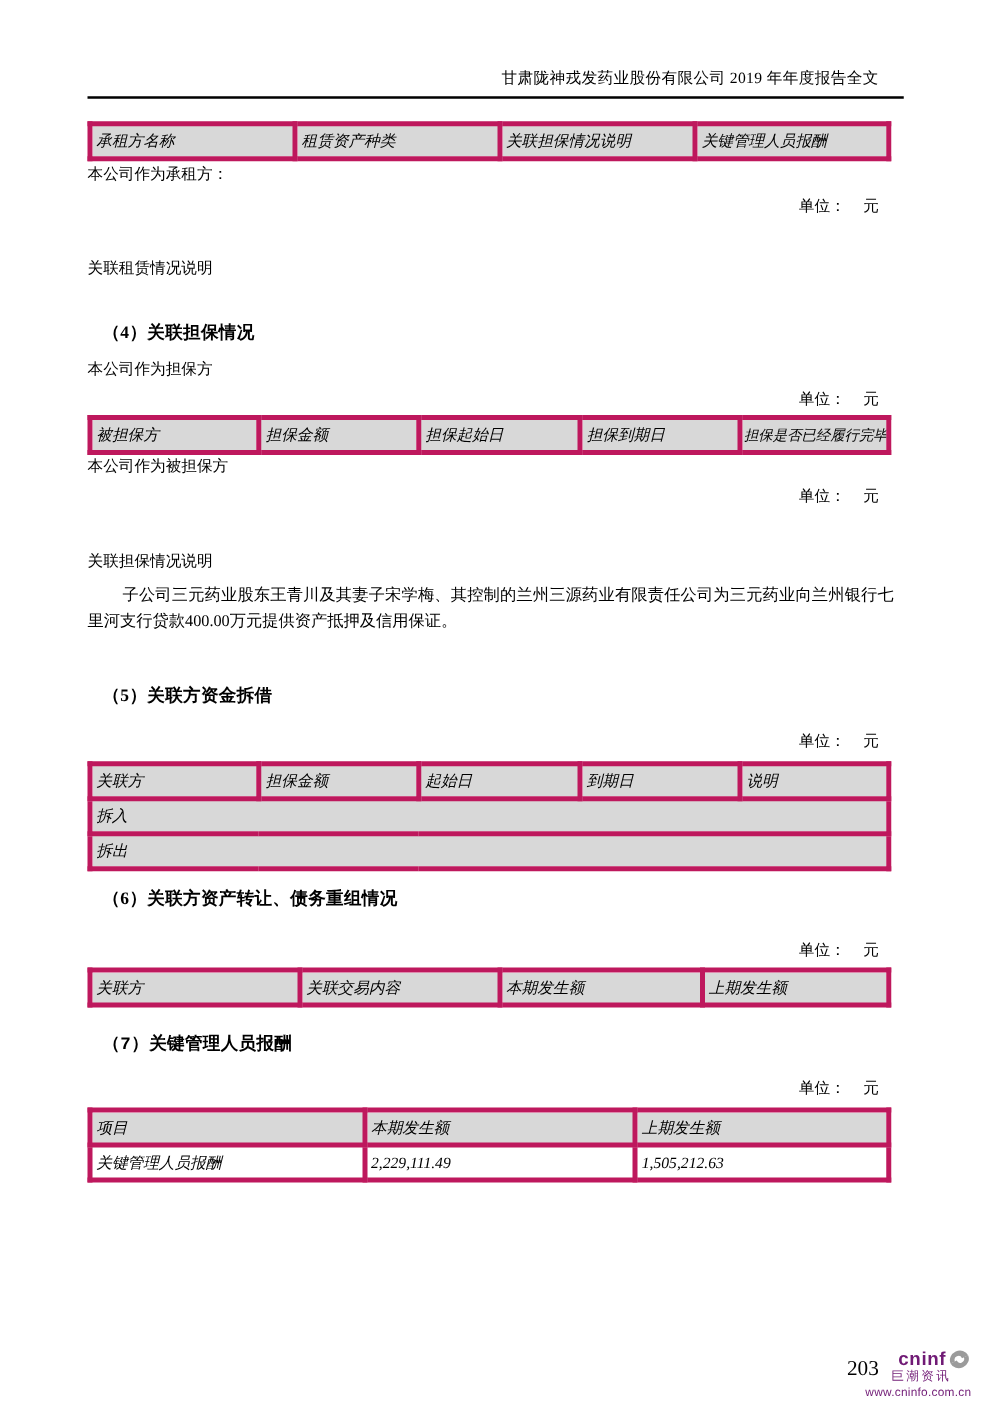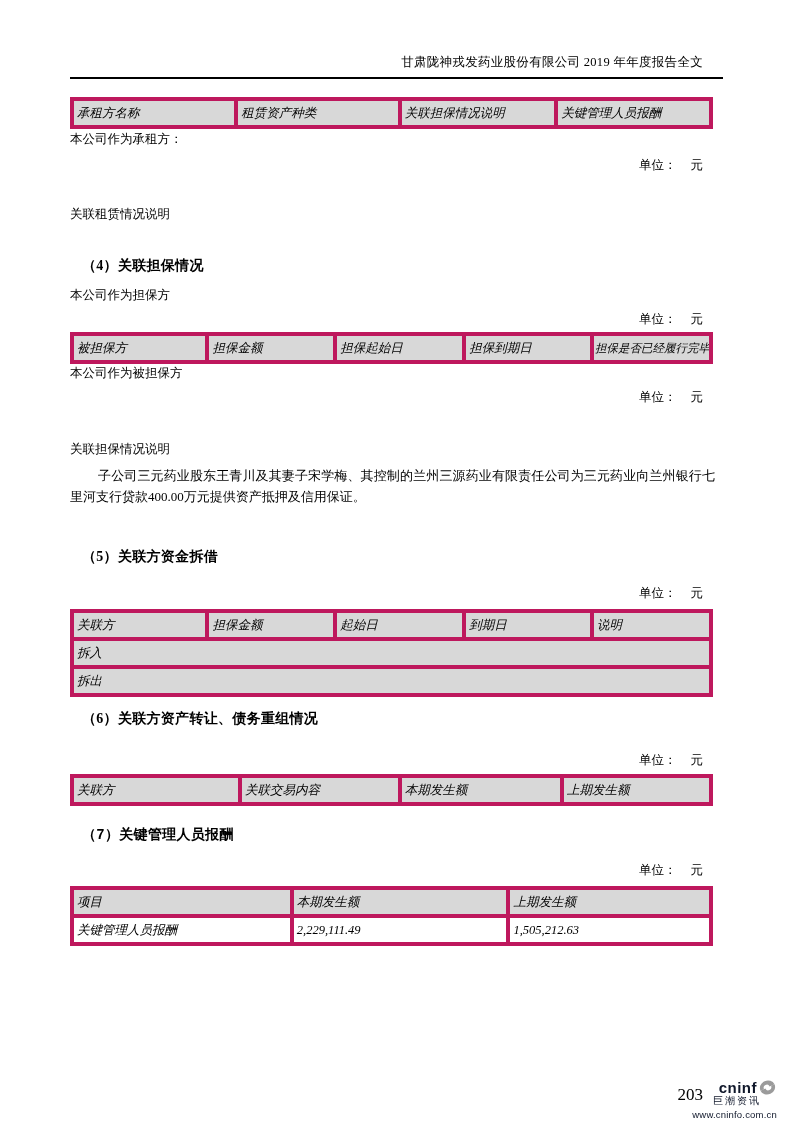--- a/index.html
+++ b/index.html
@@ -46,21 +46,21 @@
 
   
   .para{
     left:70px;width:645px;
     font-size:13px;line-height:21px;
     text-indent:28px;text-align:justify;
   }
 
   
   .page-num{top:1041px;right:80px;font-size:17px;margin-top:44px;}
-  .cninfo{top:1079px;right:6px;width:92px;color:#0f172a;
+  .cninfo{top:1079px;right:6px;width:92px;color:#701a75;
           font-family:"Liberation Sans","DejaVu Sans",sans-serif;}
   .cninfo .row1{display:flex;justify-content:flex-end;align-items:center;gap:1px;}
   .cninfo .word{font-weight:bold;font-size:15px;letter-spacing:.5px;}
   .cninfo .cn{text-align:right;font-size:10px;letter-spacing:2px;padding-right:16px;margin-top:-2px;}
   .cninfo .url{text-align:right;font-size:9.5px;margin-top:1px;letter-spacing:.2px;}
 </style>
 </head>
 <body>
 
 <div class="page">

